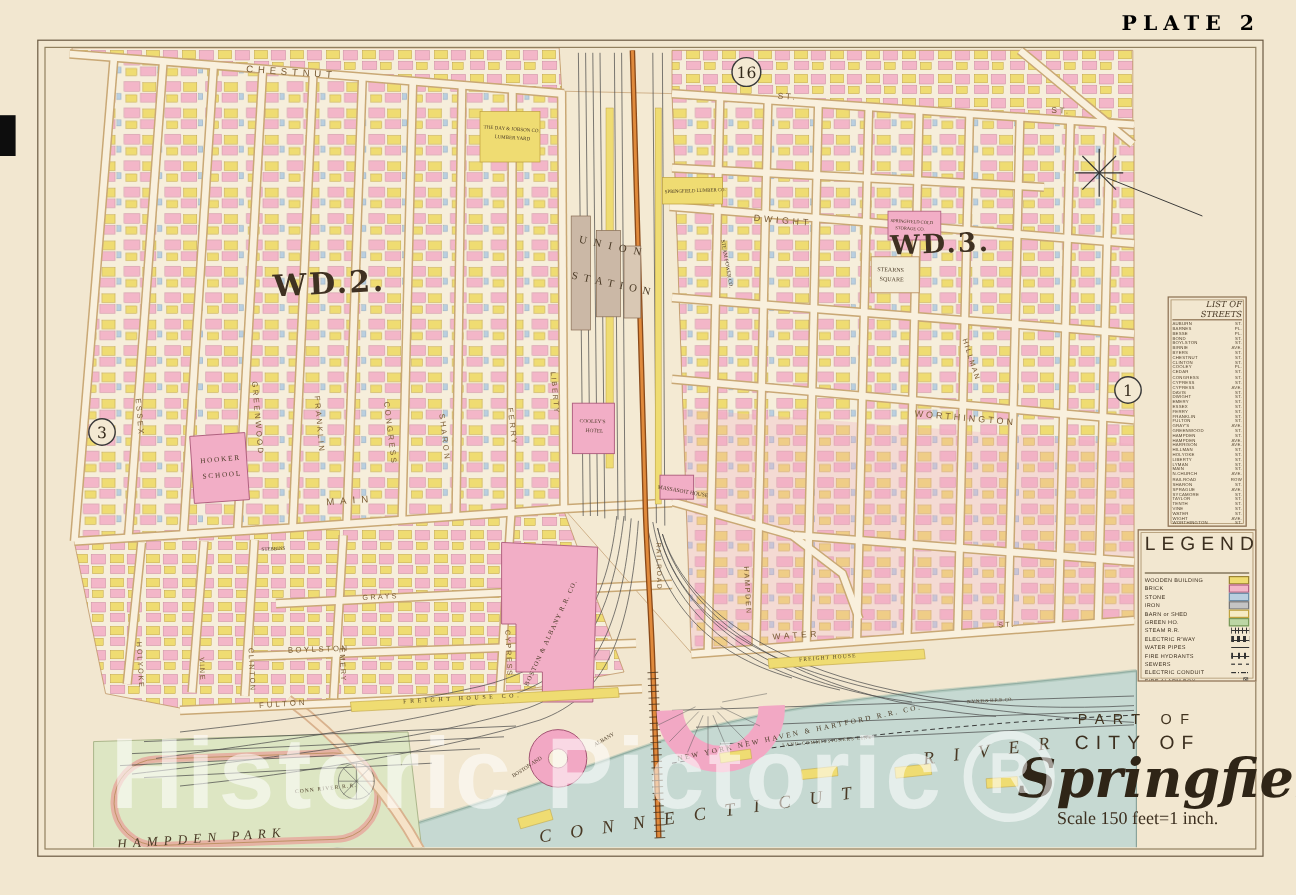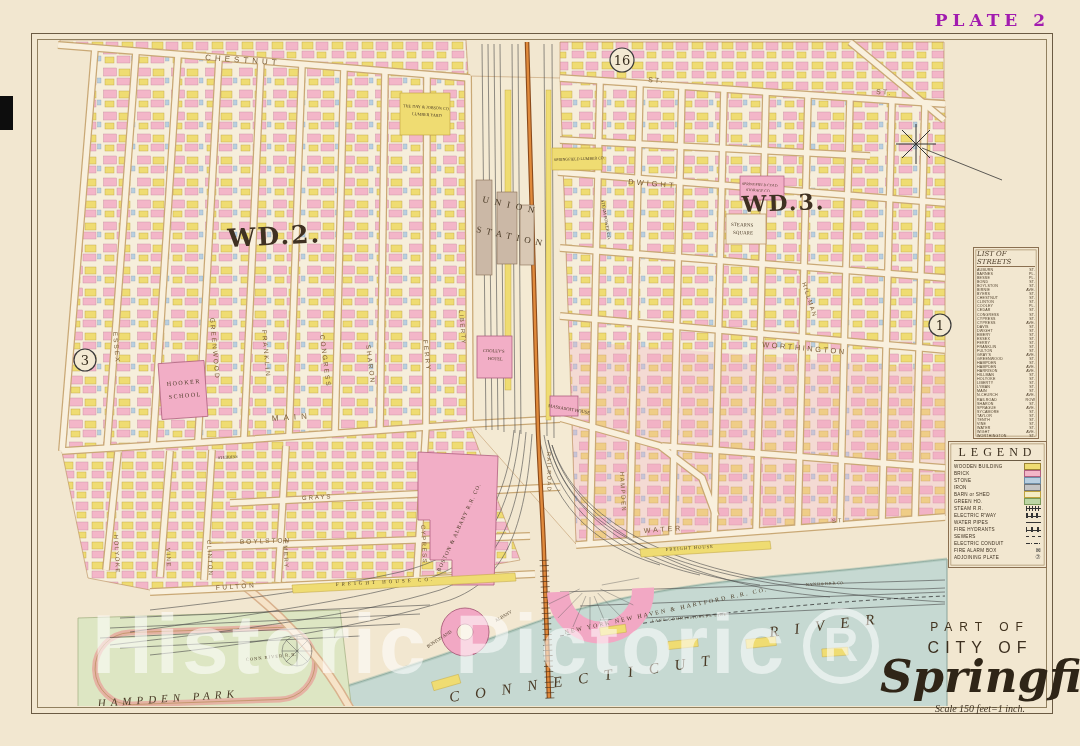--- a/index.html
+++ b/index.html
@@ -3,43 +3,43 @@
 <meta charset="utf-8">
 <style>
   html,body{margin:0;padding:0;background:#b9ab93;}
   .page{position:relative;width:1080px;height:746px;background:#f2e7d0;overflow:hidden;
         font-family:"Liberation Sans",sans-serif;}
   .frame-outer{position:absolute;left:31px;top:33px;width:1020px;height:679px;
         border:1.6px solid #6b5b43;pointer-events:none;}
   .frame-inner{position:absolute;left:37px;top:39px;width:1008px;height:667px;
         border:0.8px solid #91805f;pointer-events:none;}
   .plate-label{position:absolute;right:30px;top:10px;font-family:"DejaVu Serif",serif;
-        font-size:17px;letter-spacing:5px;color:#a21caf;font-weight:bold;}
+        font-size:17px;letter-spacing:5px;color:#000000;font-weight:bold;}
   .black-tab{position:absolute;left:0;top:96px;width:13px;height:34px;background:#0d0d0d;}
   svg.map{position:absolute;left:0;top:0;}
   svg text{font-family:"Liberation Sans",sans-serif;}
   .st{fill:#7a5c35;}
   .ft{font-family:"Liberation Serif",serif;fill:#4a3a26;}
   .wd{font-family:"DejaVu Serif",serif;font-weight:bold;fill:#3f3122;}
   .plnum{font-family:"DejaVu Serif",serif;fill:#33291a;}
 
   
   .streets-box{position:absolute;left:973px;top:247px;width:66px;height:192px;
         border:1px solid #8a6f50;box-shadow:inset 0 0 0 1.5px #f2e7d0, inset 0 0 0 2.2px #a98f68;
         background:#f2e7d0;overflow:hidden;padding:2px 3px;box-sizing:border-box;color:#4a3a26;}
   .streets-title{font-family:"DejaVu Serif",serif;font-style:italic;font-size:7px;
-        text-align:left;line-height:8px;border-bottom:0.5px solid #8a6f50;margin-bottom:1px;}
+        text-align:right;line-height:8px;border-bottom:0.5px solid #8a6f50;margin-bottom:1px;}
   .street-row{display:flex;justify-content:space-between;font-size:3.6px;line-height:4.05px;
         letter-spacing:0.2px;white-space:nowrap;}
   
   .legend-box{position:absolute;left:948px;top:441px;width:99px;height:127px;
         border:1px solid #8a6f50;box-shadow:inset 0 0 0 1.5px #f2e7d0, inset 0 0 0 2.2px #a98f68;
         background:#f2e7d0;overflow:hidden;padding:3px 5px;box-sizing:border-box;color:#3c2f1f;}
-  .legend-title{font-family:Liberation Serif, serif;font-size:12px;letter-spacing:5px;
-        text-align:center;border-bottom:1px double #6b5b43;padding-bottom:0;margin-bottom:2px;}
+  .legend-title{font-family:Liberation Sans, sans-serif;font-size:16px;letter-spacing:5px;
+        text-align:center;border-bottom:1px double #6b5b43;padding-bottom:14px;margin-bottom:2px;}
   .legend-row{display:flex;justify-content:space-between;align-items:center;
         font-size:4.6px;line-height:7px;letter-spacing:0.3px;}
   .lg-swatch{width:15px;height:4.5px;display:inline-block;text-align:right;
         font-size:6px;line-height:4.5px;color:#333;}
   .sw-wood{background:#efdc72;border:0.5px solid #9c8434;}
   .sw-brick{background:#f3b6c8;border:0.5px solid #b06080;}
   .sw-stone{background:#b9cfe0;border:0.5px solid #6f8fa8;}
   .sw-iron{background:#c4c4c4;border:0.5px solid #777;}
   .sw-barn{background:#f6ecc4;border:0.5px solid #bfa23f;}
   .sw-green{background:#bcd6a4;border:0.5px solid #7a9a5a;}
@@ -50,27 +50,27 @@
   .sw-water{background:linear-gradient(transparent 45%,#333 45% 55%,transparent 55%);}
   .sw-hydrant{background:repeating-linear-gradient(90deg,#333 0 1.5px,transparent 1.5px 5.5px),
             linear-gradient(transparent 60%,#333 60% 75%,transparent 75%);}
   .sw-sewer{background:repeating-linear-gradient(90deg,#333 0 3px,transparent 3px 6px);
             background-size:100% 1px;background-position:center;background-repeat:no-repeat;}
   .sw-conduit{background:repeating-linear-gradient(90deg,#333 0 4px,transparent 4px 5.5px,#333 5.5px 6.3px,transparent 6.3px 8px);
             background-size:100% 1px;background-position:center;background-repeat:no-repeat;}
   .sw-alarm,.sw-plate{background:none;}
 
   
-  .title-block{position:absolute;left:880px;top:592px;width:200px;text-align:center;color:#3c2f1f;margin-top:28px;}
+  .title-block{position:absolute;left:848px;top:592px;width:200px;text-align:center;color:#3c2f1f;}
   .tb-partof{font-size:12px;letter-spacing:7px;color:#41331f;}
   .tb-wards{font-family:"DejaVu Serif",serif;font-size:27px;letter-spacing:3px;margin-top:3px;color:#3a2d1c;}
   .tb-cityof{font-size:16px;letter-spacing:6px;margin-top:5px;}
   .tb-city{font-family:"DejaVu Serif",serif;font-style:italic;font-weight:bold;
         font-size:45px;line-height:44px;margin-top:-2px;color:#2f2517;}
-  .tb-scale{font-family:"Liberation Serif",serif;font-style:italic;font-size:10px;margin-top:4px;}
+  .tb-scale{font-family:"Liberation Serif",serif;font-size:15px;margin-top:4px;}
 
   
   .watermark{position:absolute;left:92px;top:596px;white-space:nowrap;z-index:5;
         color:rgba(255,255,255,0.55);font-weight:bold;letter-spacing:3px;
         font-size:84px;font-family:"Liberation Sans",sans-serif;pointer-events:none;}
   .wm-r{display:inline-block;vertical-align:12px;margin-left:16px;width:62px;height:62px;
         border:7px solid rgba(255,255,255,0.55);border-radius:50%;
         font-size:48px;line-height:60px;text-align:center;letter-spacing:0;}
 </style>
 </head>

